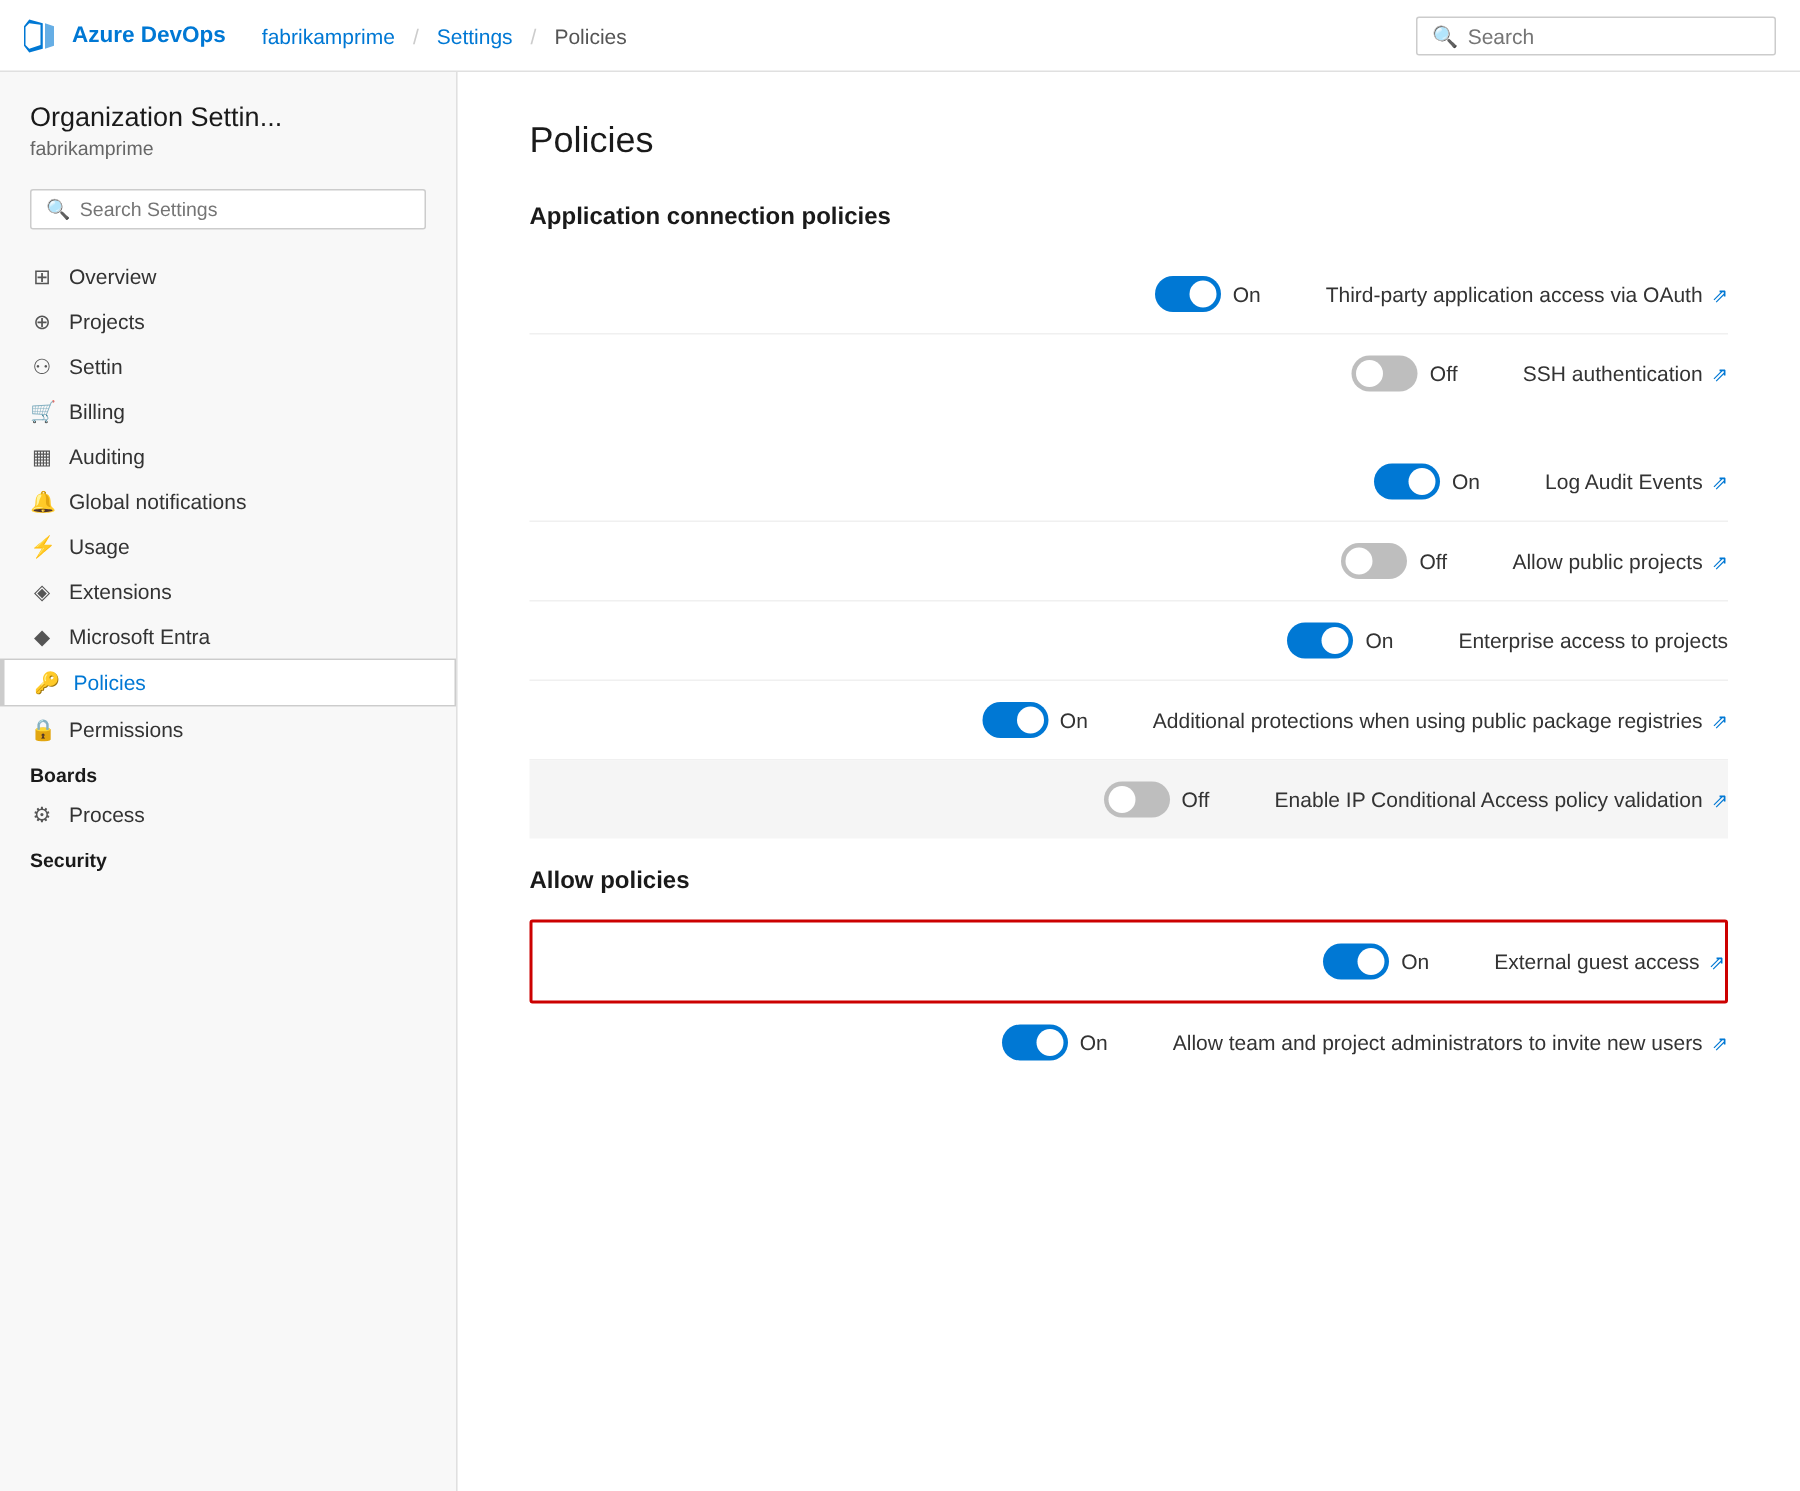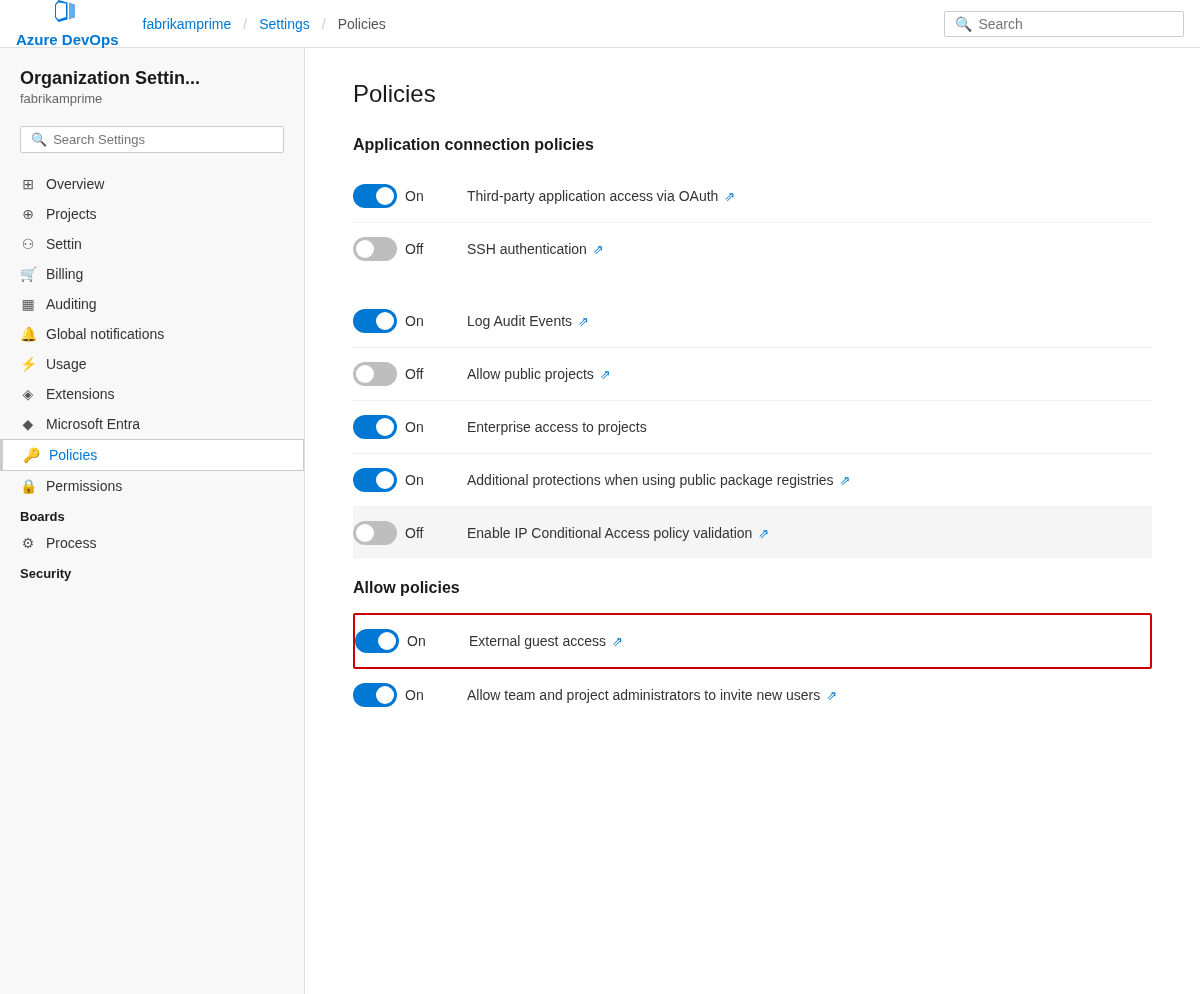--- a/index.html
+++ b/index.html
@@ -9,21 +9,21 @@
     .topnav {
       display: flex;
       align-items: center;
       height: 48px;
       background: #fff;
       border-bottom: 1px solid #e0e0e0;
       padding: 0 16px;
       gap: 8px;
     }
     .topnav-logo {
-      display: flex; align-items: center; gap: 8px; color: #0078d4; font-weight: 700; font-size: 15px; flex-direction: column;
+      display: flex; align-items: center; gap: 8px; color: #0078d4; font-weight: 700; font-size: 15px;
     }
     .topnav-logo svg { width: 24px; height: 24px; }
     .topnav-sep { color: #ccc; margin: 0 4px; }
     .topnav-breadcrumb { color: #555; font-size: 14px; }
     .topnav-search {
       margin-left: auto;
       display: flex; align-items: center;
       border: 1px solid #ccc; border-radius: 2px;
       padding: 4px 10px; gap: 6px;
       width: 240px; background: #fff;
@@ -40,21 +40,21 @@
       width: 305px; min-width: 305px;
       border-right: 1px solid #e0e0e0;
       overflow-y: auto;
       background: #f8f8f8;
       padding-bottom: 24px;
       position: relative;
     }
     .sidebar-header {
       padding: 20px 20px 10px;
     }
-    .sidebar-title { font-size: 18px; font-weight: 700; color: #1a1a1a; }
+    .sidebar-title { font-size: 18px; font-weight: 400; color: #1a1a1a; }
     .sidebar-subtitle { font-size: 13px; color: #666; margin-top: 2px; }
     .sidebar-search {
       display: flex; align-items: center;
       border: 1px solid #ccc; border-radius: 2px;
       padding: 5px 10px; gap: 6px;
       margin: 10px 20px 16px;
       background: #fff;
     }
     .sidebar-search input {
       border: none; outline: none; font-size: 13px; color: #333; width: 100%; background: transparent;
@@ -90,20 +90,21 @@
 
     .section-title {
       font-size: 16px; font-weight: 600; color: #1a1a1a;
       margin-bottom: 16px; margin-top: 8px;
     }
 
     .policy-row {
       display: flex; align-items: center; gap: 24px;
       padding: 14px 0;
       border-bottom: 1px solid #f0f0f0;
+      justify-content: flex-end;
     }
     .policy-row:last-child { border-bottom: none; }
 
     
     .toggle {
       display: inline-flex; align-items: center; gap: 8px;
       cursor: pointer; user-select: none; min-width: 90px;
     }
     .toggle-track {
       width: 44px; height: 24px; border-radius: 12px;

